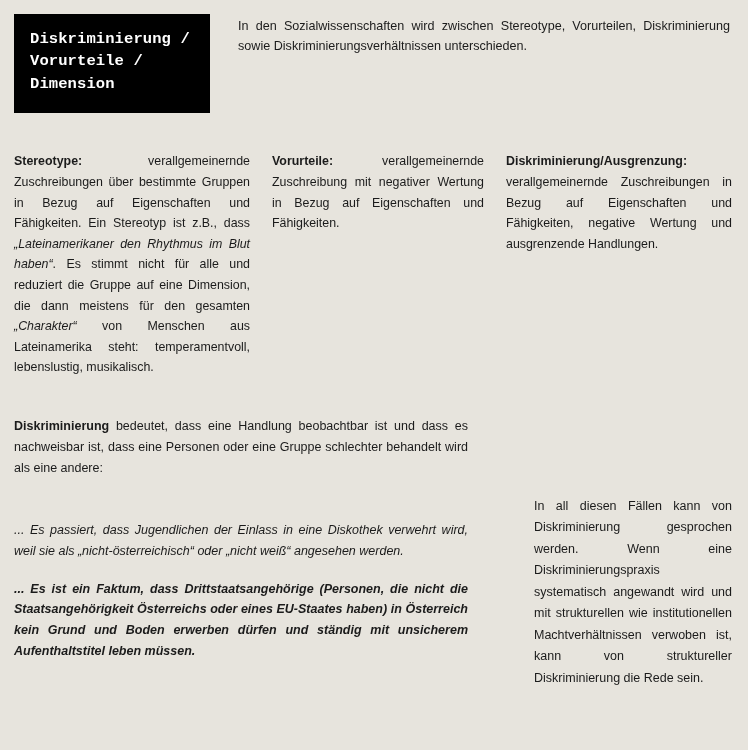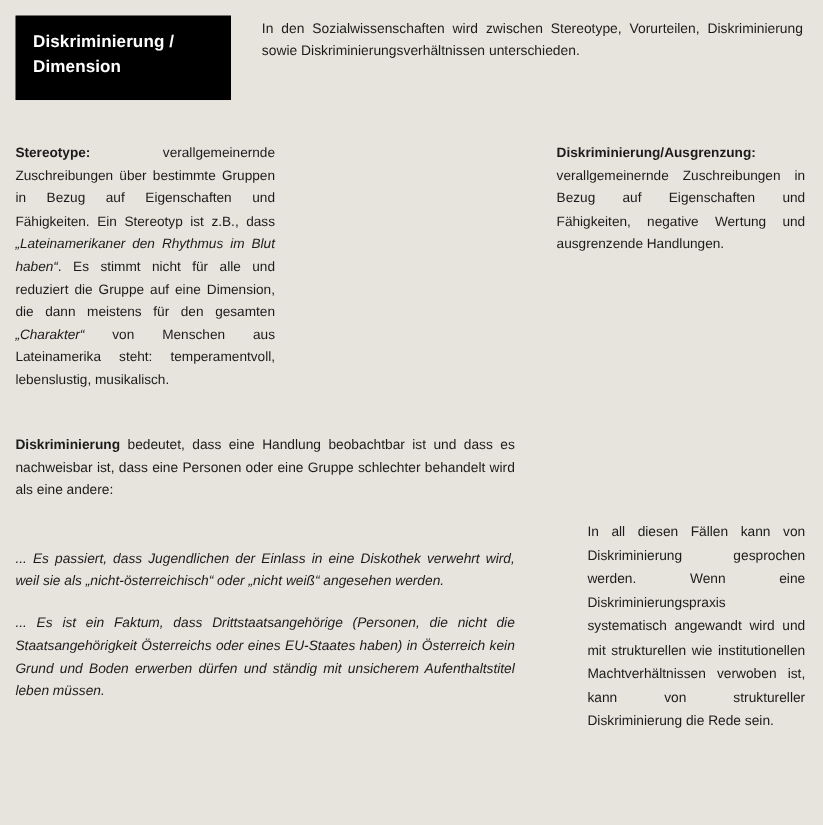--- a/index.html
+++ b/index.html
@@ -31,20 +31,21 @@
   }
   .title-box {
     flex: 0 0 196px;
     background: #000000;
     color: #ffffff;
     padding: 12px 14px 16px 14px;
     box-sizing: border-box;
     border: 2px solid #000;
     outline: 2px solid #e7e4dd;
     margin-right: 28px;
+    font-family: Liberation Mono, monospace;
   }
   .title-box .line {
     font-size: 15.5px;
     font-weight: bold;
     line-height: 1.45;
     letter-spacing: 0.1px;
     white-space: nowrap;
   }
   .intro {
     flex: 1 1 auto;
@@ -100,43 +101,45 @@
   }
   .para {
     font-size: 12.5px;
     line-height: 1.66;
     text-align: justify;
     margin-bottom: 17px;
   }
   .para.italic {
     font-style: italic;
   }
-  .para:last-child { margin-bottom: 0; }
+  .para:last-child { margin-bottom: 0; font-weight: bold; }
   .spacer-18 { height: 12px; }
 </style>
 </head>
 <body>
 
 <div class="page">
 
   <div class="top-row">
     <div class="title-box">
       <div class="line">Diskriminierung /</div>
+      <div class="line">Vorurteile /</div>
       <div class="line">Dimension</div>
     </div>
     <div class="intro">In den Sozialwissenschaften wird zwischen Stereotype, Vorurteilen, Diskriminierung sowie Diskriminierungsverhältnissen unterschieden.</div>
   </div>
 
   <div class="cols">
 
     <div class="col col-1">
       <p style="margin:0;"><span class="lead">Stereotype:</span><span> verallgemeinernde Zuschreibungen über bestimmte Gruppen in Bezug auf Eigenschaften und Fähigkeiten. Ein Stereotyp ist z.B., dass </span><span class="ital">„Lateinamerikaner den Rhythmus im Blut haben“</span><span>. Es stimmt nicht für alle und reduziert die Gruppe auf eine Dimension, die dann meistens für den gesamten </span><span class="ital">„Charakter“</span><span> von Menschen aus Lateinamerika steht: temperamentvoll, lebenslustig, musikalisch.</span></p>
     </div>
 
     <div class="col col-2">
+      <p style="margin:0;"><span class="lead">Vorurteile:</span><span> verallgemeinernde Zuschreibung mit negativer Wertung in Bezug auf Eigenschaften und Fähigkeiten.</span></p>
       <div class="block-gap"></div>
     </div>
 
     <div class="col col-3">
       <p style="margin:0;"><span class="lead">Diskriminierung/Ausgrenzung:</span><span> verallgemeinernde Zuschreibungen in Bezug auf Eigenschaften und Fähigkeiten, negative Wertung und ausgrenzende Handlungen.</span></p>
     </div>
 
   </div>
 
   <div class="lower">

